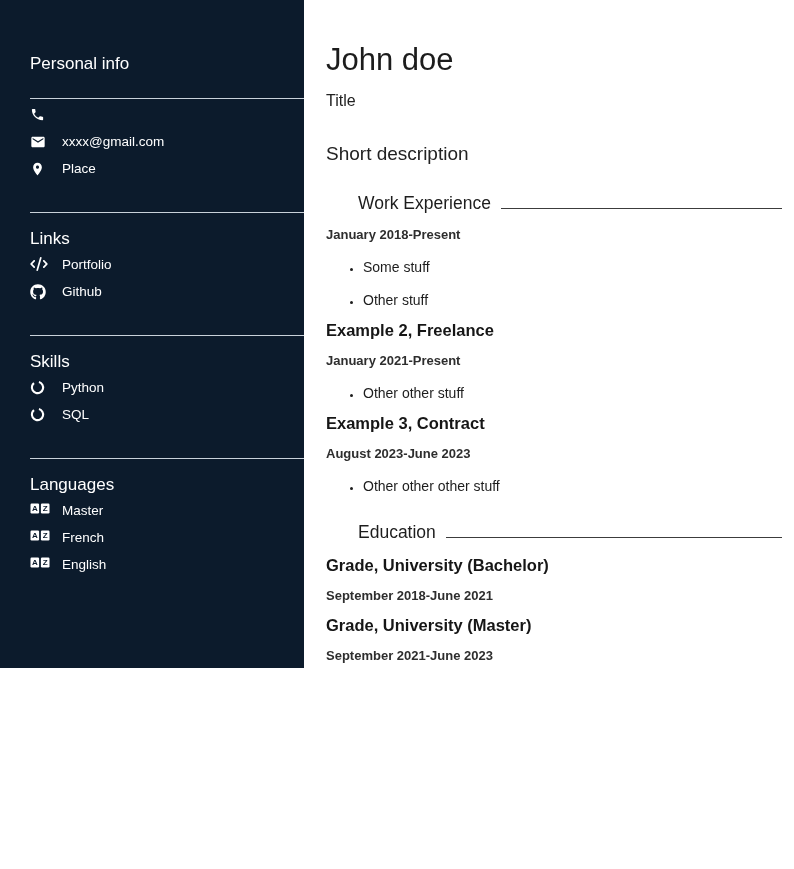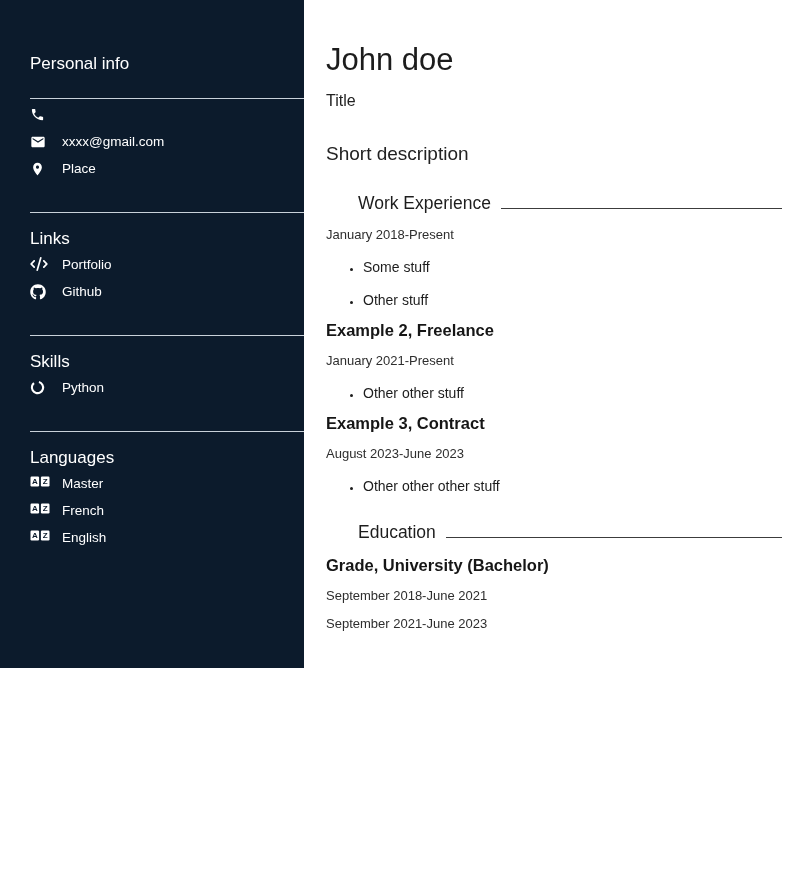--- a/index.html
+++ b/index.html
@@ -35,21 +35,21 @@
 
   
   .main{flex:1;box-sizing:border-box;padding:30px 12px 0 22px;}
   .person-name{font-size:31px;font-weight:400;line-height:1;margin:14px 0 0;color:#1c1c1c;}
   .person-title{font-size:16px;margin-top:17px;color:#222;}
   .short-description{font-size:19px;margin-top:33px;color:#222;}
   .section-row{display:flex;align-items:center;margin-top:28px;margin-left:32px;}
   .section-title{font-size:17.5px;color:#1d1d1d;white-space:nowrap;}
   .section-rule{flex:1;height:1px;background:var(--rule-color);margin-left:10px;margin-top:10px;}
   .entry-title{font-size:16.5px;font-weight:700;margin-top:13px;color:#161616;}
-  .entry-date{font-size:13px;margin-top:13px;color:#2e2e2e;}
+  .entry-date{font-size:13px;margin-top:13px;color:#2e2e2e;font-weight:bold;}
   ul.bullets{list-style:disc outside;margin:4px 0 0;padding-left:37px;}
   ul.bullets li{font-size:14px;margin-top:17px;color:#1d1d1d;}
   ul.bullets li::marker{font-size:11px;}
 
   
   .lang-tiles{display:inline-flex;gap:2px;}
   .lang-tiles svg{display:block;}
 </style>
 </head>
 <body>
@@ -117,20 +117,28 @@
       <div class="side-heading after-divider">Skills</div>
       <div class="side-items">
         <div class="side-item">
           <span class="side-icon">
             <svg width="15" height="15" viewBox="0 0 24 24">
                 <circle cx="12" cy="12" r="9" fill="none" stroke="#ffffff" stroke-width="3.4" stroke-dasharray="47 9.5" transform="rotate(-75 12 12)"></circle>
               </svg>
           </span>
           <span class="side-label">Python</span>
         </div>
+        <div class="side-item">
+          <span class="side-icon">
+            <svg width="15" height="15" viewBox="0 0 24 24">
+                <circle cx="12" cy="12" r="9" fill="none" stroke="#ffffff" stroke-width="3.4" stroke-dasharray="47 9.5" transform="rotate(-75 12 12)"></circle>
+              </svg>
+          </span>
+          <span class="side-label">SQL</span>
+        </div>
       </div>
     </section>
 
     <section>
       <hr class="side-divider">
       <div class="side-heading after-divider">Languages</div>
       <div class="side-items">
         <div class="side-item">
           <span class="side-icon lang-tiles">
             <svg width="20" height="11" viewBox="0 0 20 11">
@@ -208,17 +216,18 @@
       <span class="section-title">Education</span>
       <span class="section-rule"></span>
     </div>
 
     <div>
       <div class="entry-title">Grade, University (Bachelor)</div>
       <div class="entry-date">September 2018-June 2021</div>
     </div>
 
     <div>
+      <div class="entry-title">Grade, University (Master)</div>
       <div class="entry-date">September 2021-June 2023</div>
     </div>
 
   </main>
 </div>
 
 </body></html>

